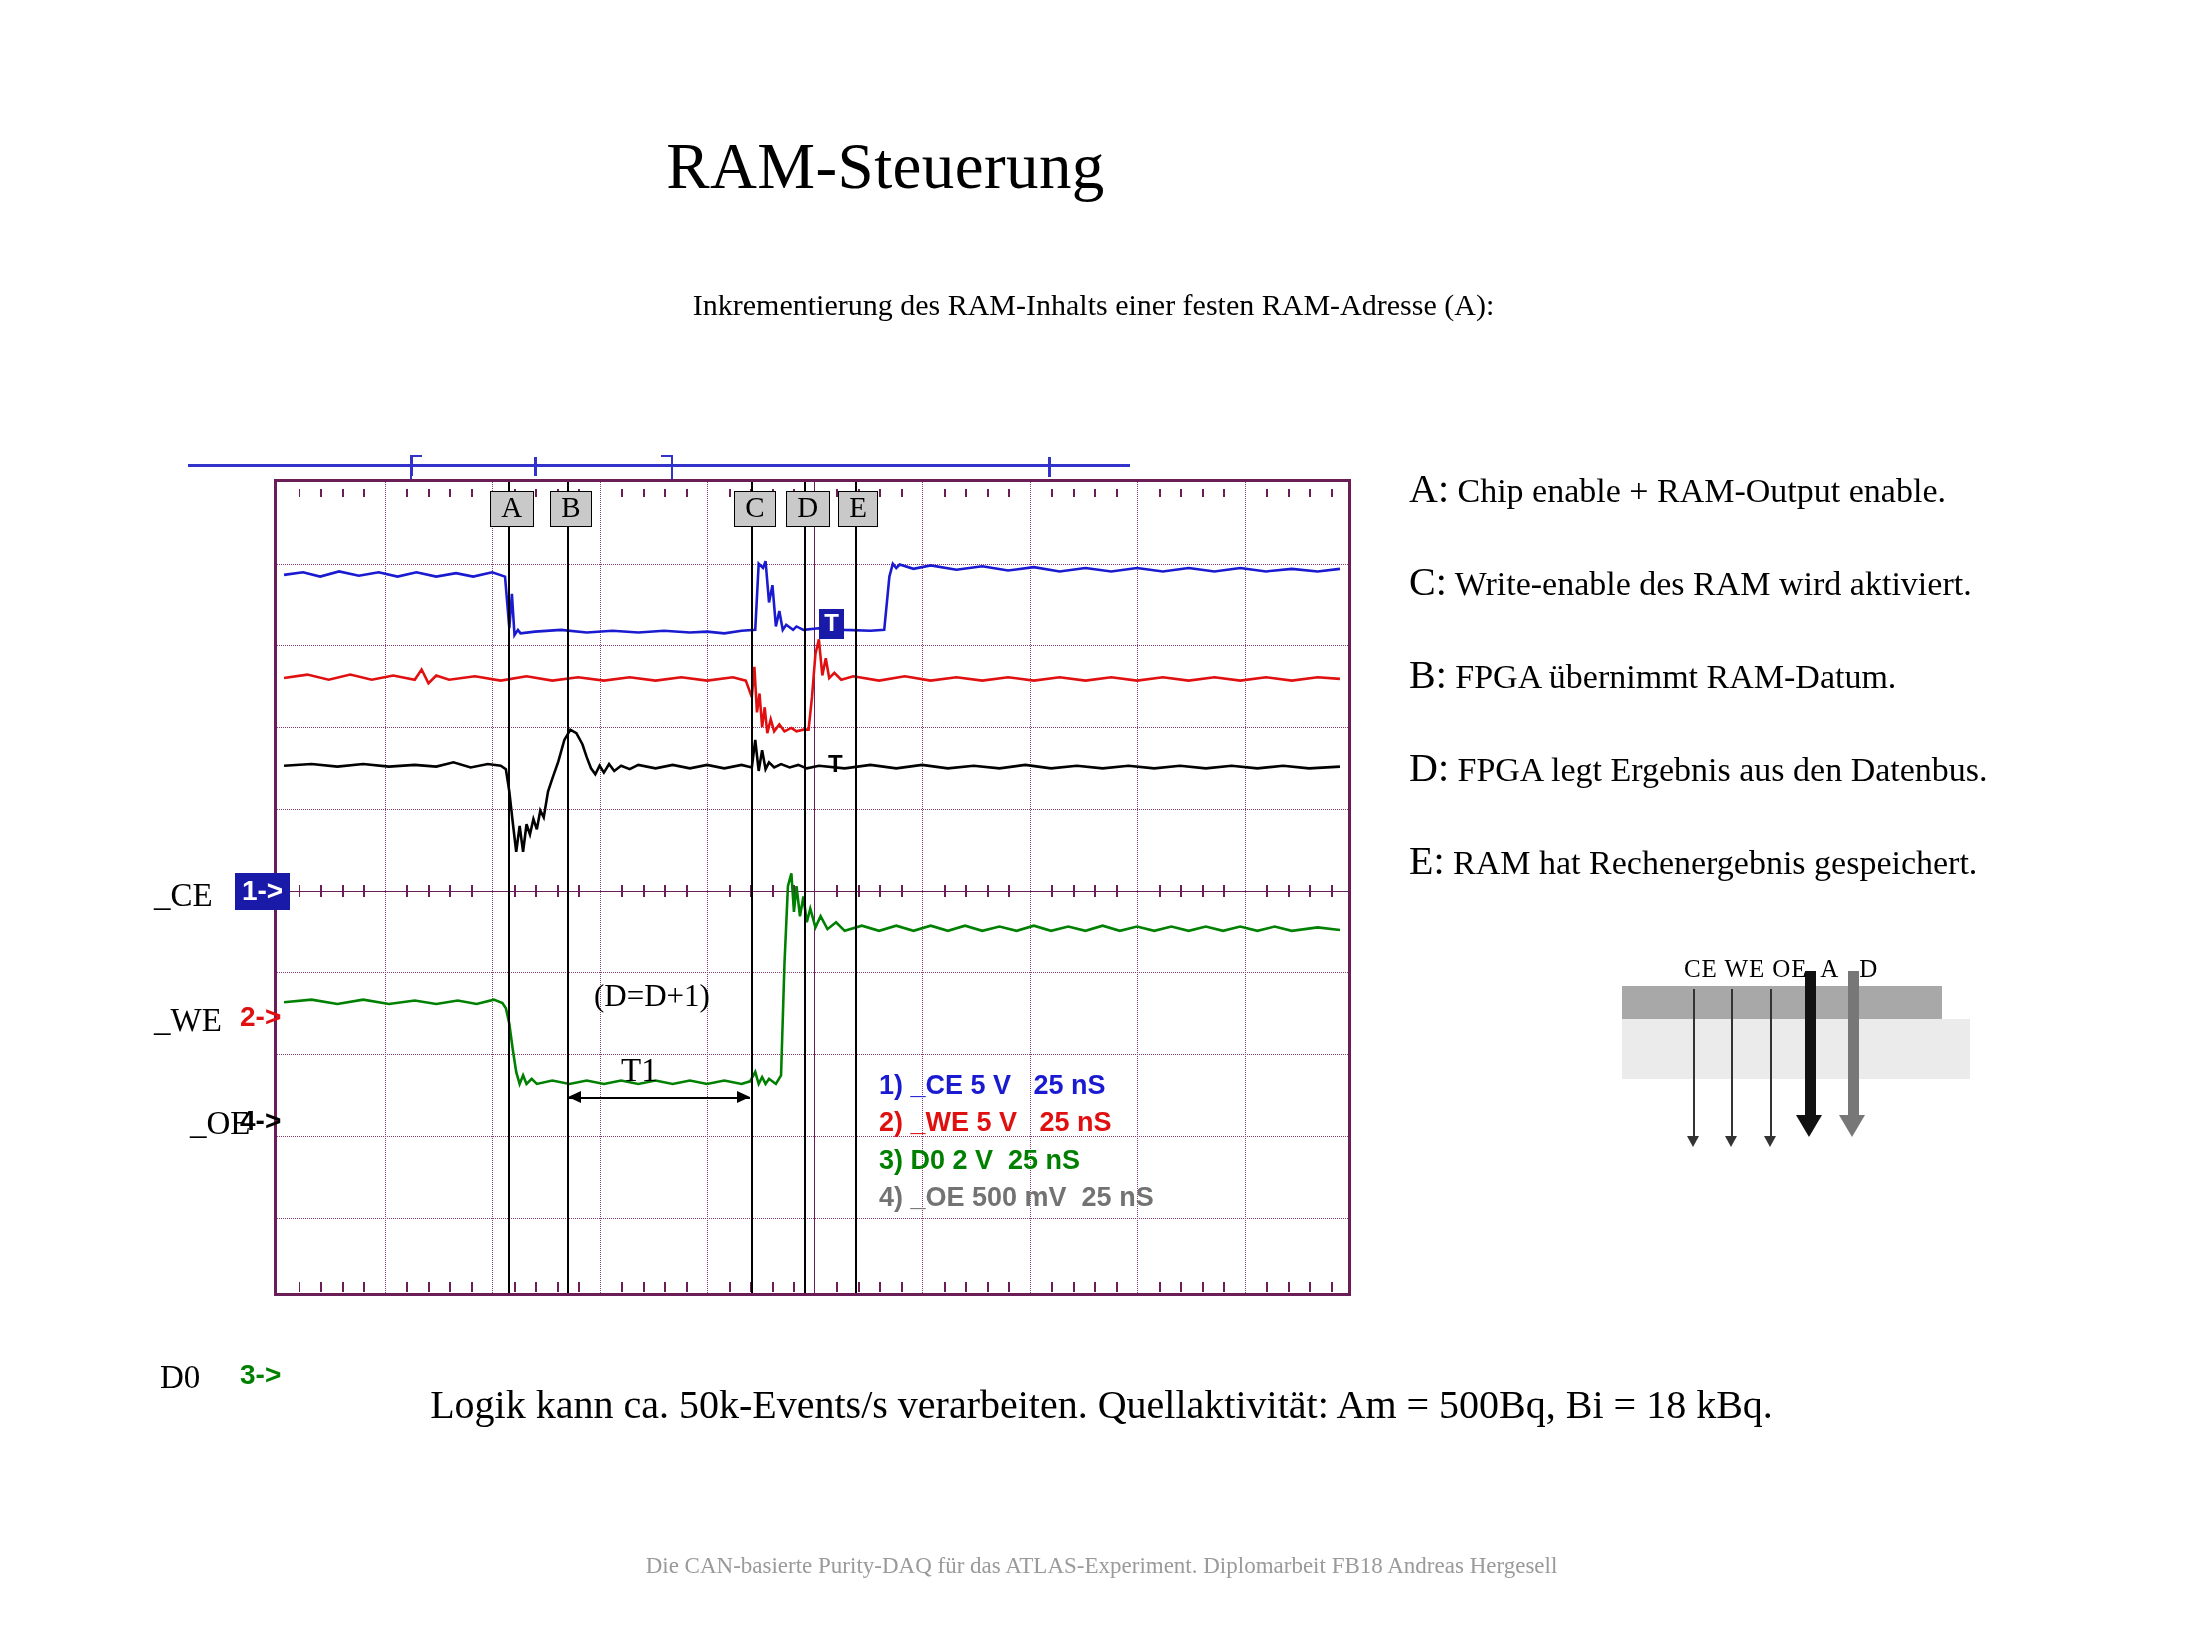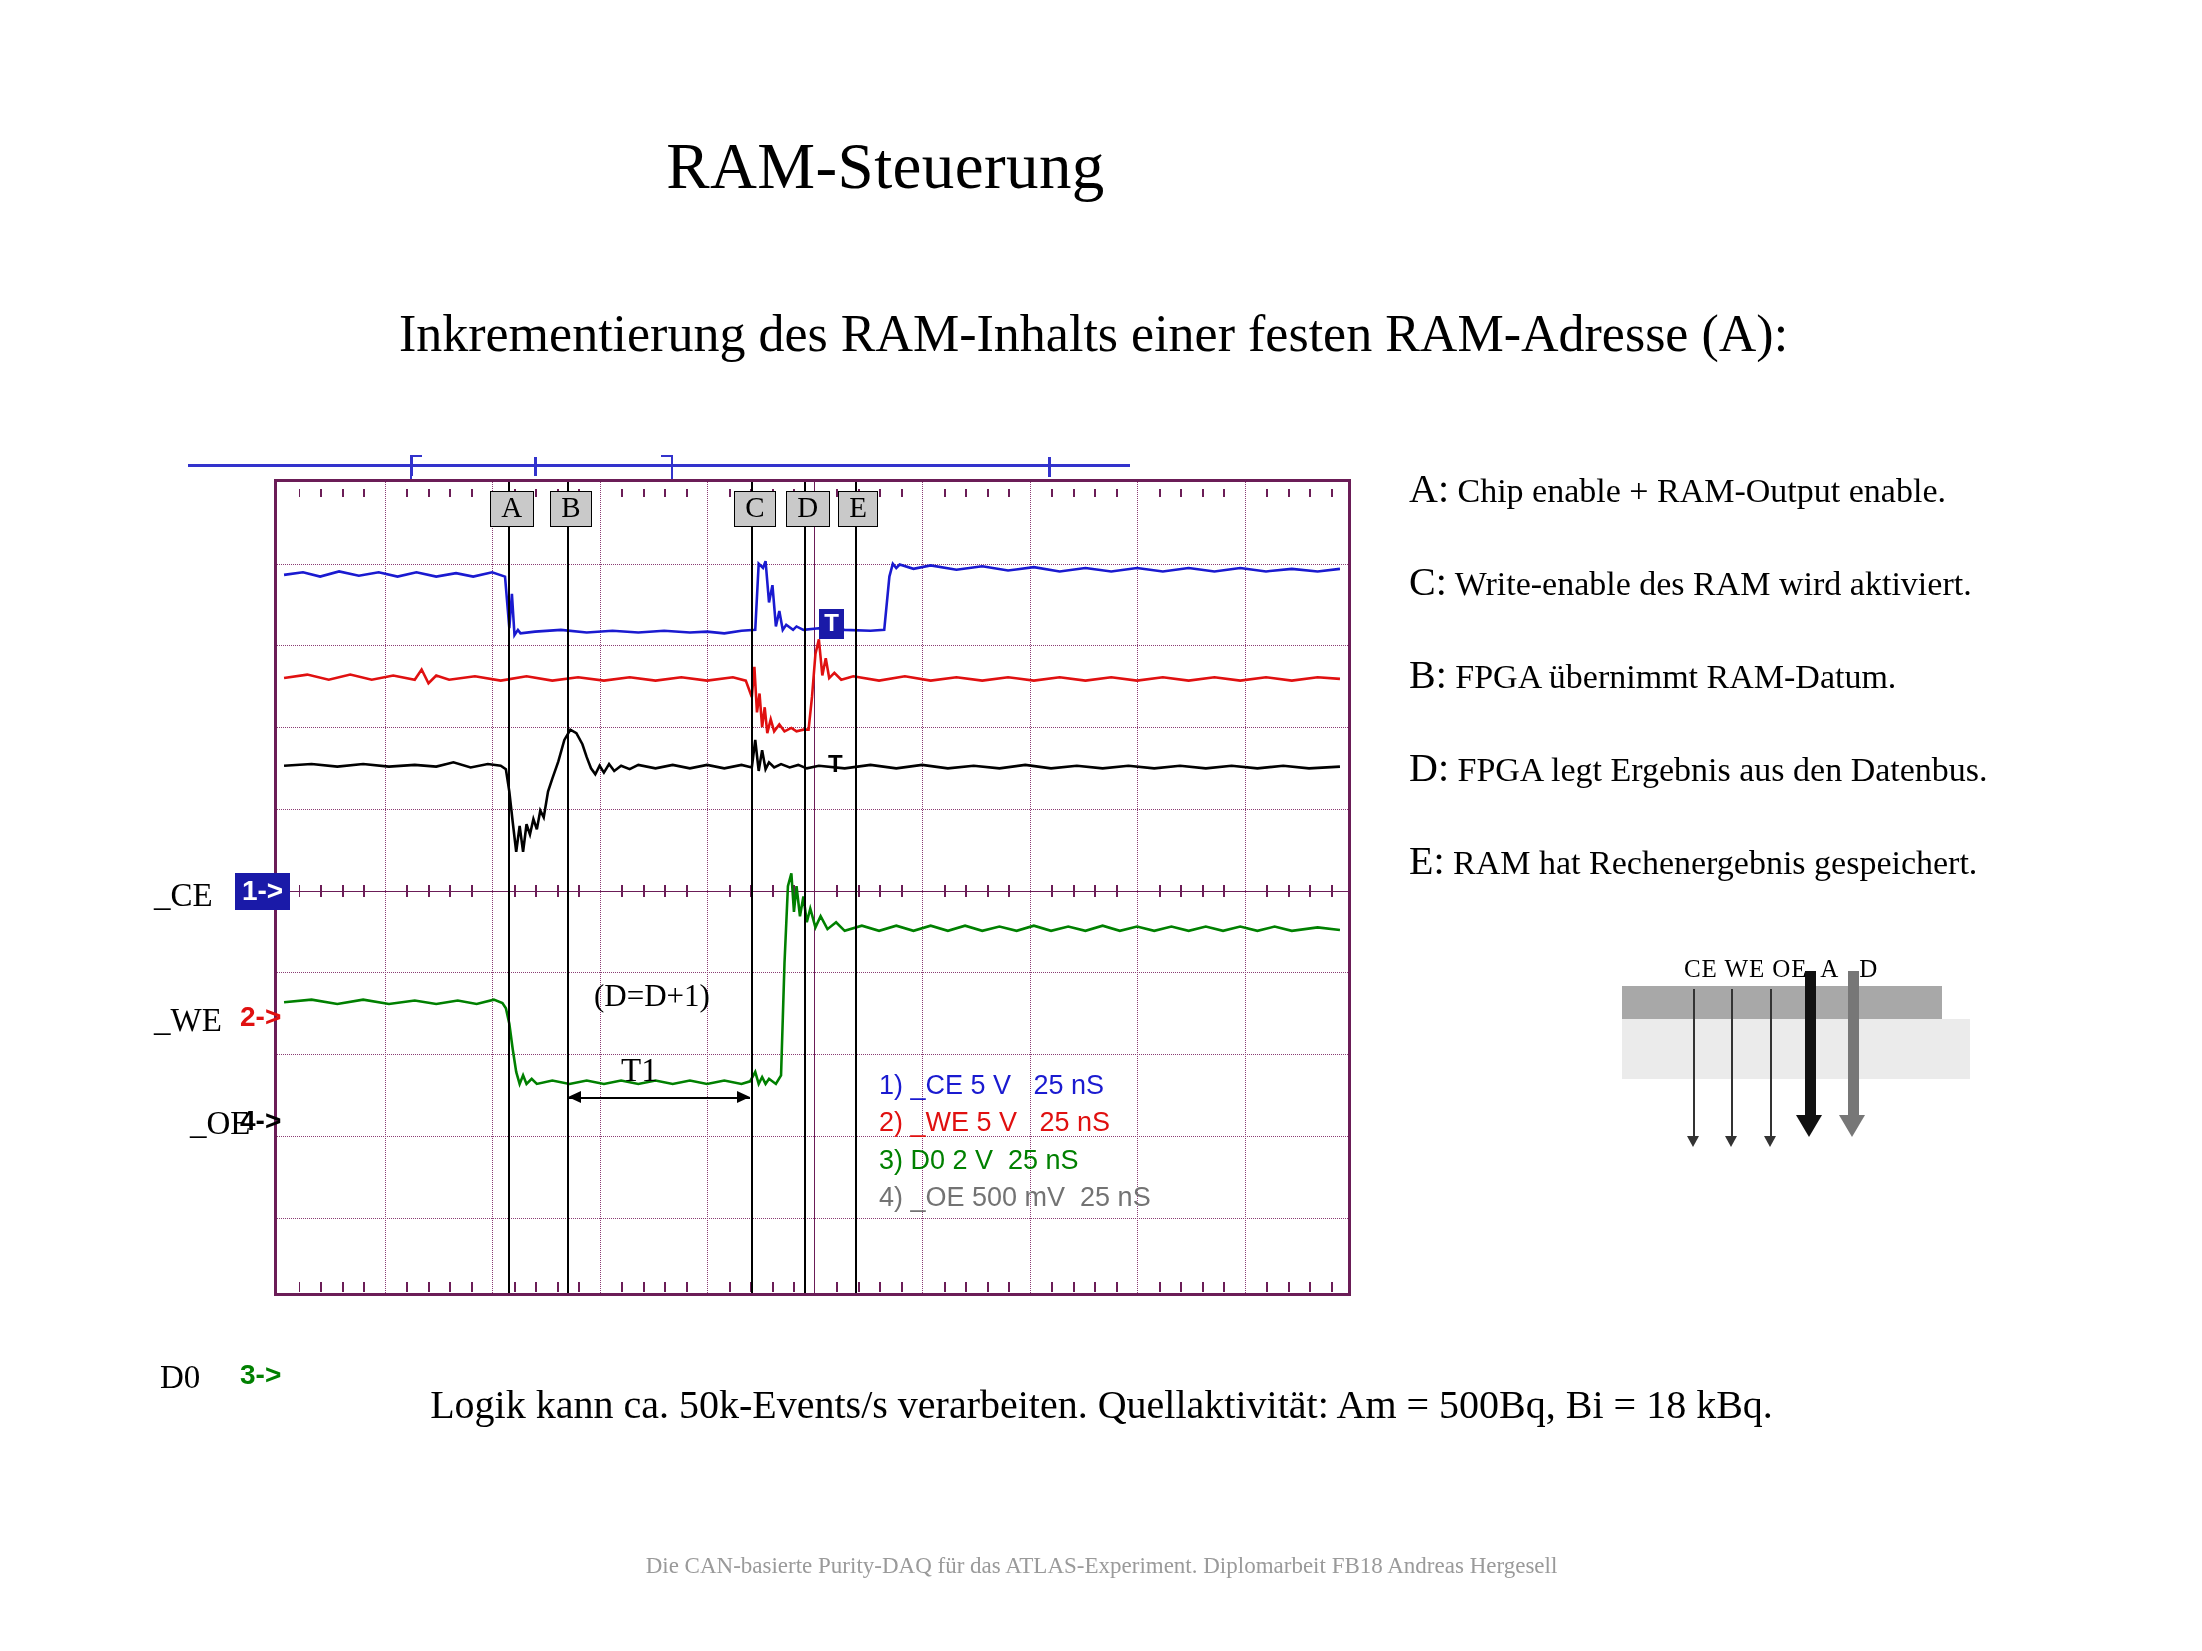--- a/index.html
+++ b/index.html
@@ -21,25 +21,25 @@
     position: absolute;
     top: 129px;
     left: 0;
     width: 1771px;
     text-align: center;
     font-size: 65px;
     letter-spacing: 0.4px;
   }
   .slide-subtitle {
     position: absolute;
-    top: 304px;
+    top: 288px;
     left: 0;
     width: 2187px;
     text-align: center;
-    font-size: 52px;
+    font-size: 30px;
   }
 
   
   .scope-wrap {
     position: absolute;
     left: 274px;
     top: 443px;
     width: 1084px;
     height: 860px;
   }
@@ -155,21 +155,21 @@
     color: #fff;
     padding: 1.7px 6.9px 3.4px 6.9px;
   }
 
   
   .legend {
     position: absolute;
     left: 602px;
     top: 585px;
     font-family: "Liberation Sans", sans-serif;
-    font-weight: normal;
+    font-weight: bold;
     font-size: 27px;
     line-height: 1.38;
   }
   .legend div { white-space: pre; }
 
   .t1-label {
     position: absolute;
     font-size: 33px;
   }
   .dd1-label {

